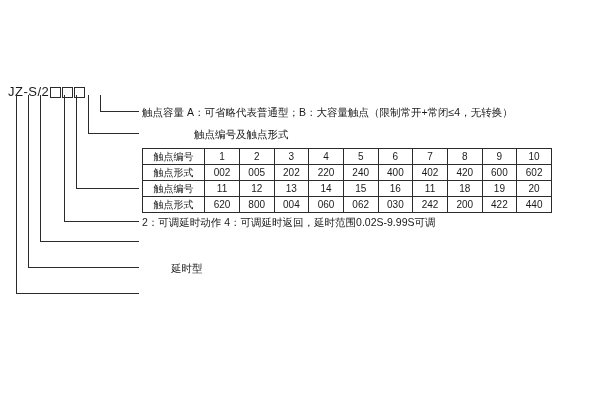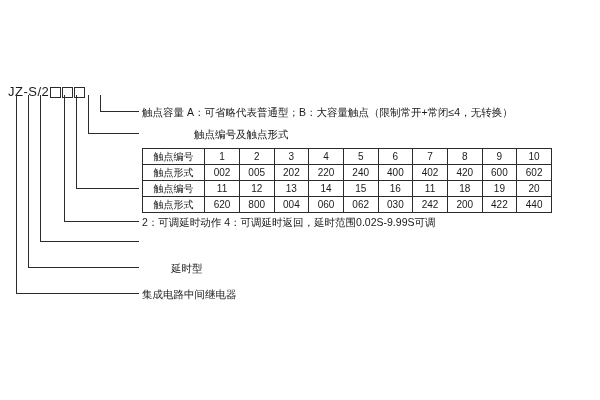--- a/index.html
+++ b/index.html
@@ -115,21 +115,20 @@
       <path d="M28.5 95 L28.5 267.5 L139 267.5"></path>
 
       <path d="M16.5 95 L16.5 293.5 L139 293.5"></path>
     </g>
   </svg>
 
   <div class="note n1">触点容量  A：可省略代表普通型；B：大容量触点（限制常开+常闭≤4，无转换）</div>
   <div class="note n2">触点编号及触点形式</div>
   <div class="note n3">2：可调延时动作   4：可调延时返回，延时范围0.02S-9.99S可调</div>
   <div class="note n5">延时型</div>
-  <div class="note n6">集成电路中间继电器</div>
 
   <div class="tbl-wrap">
     <table class="contacts">
       <tbody>
         <tr>
           <td class="hd">触点编号</td>
           <td class="val">1</td>
           <td class="val">2</td>
           <td class="val">3</td>
           <td class="val">4</td>

